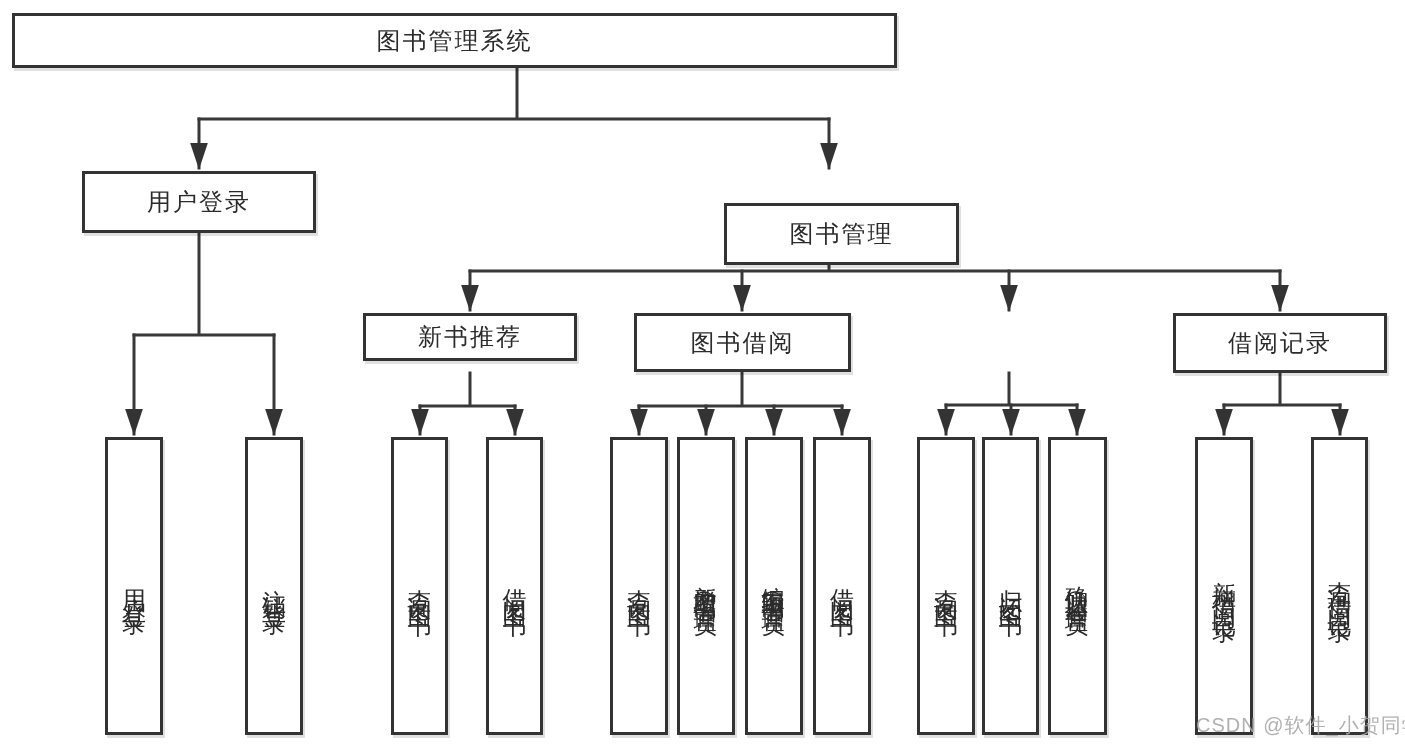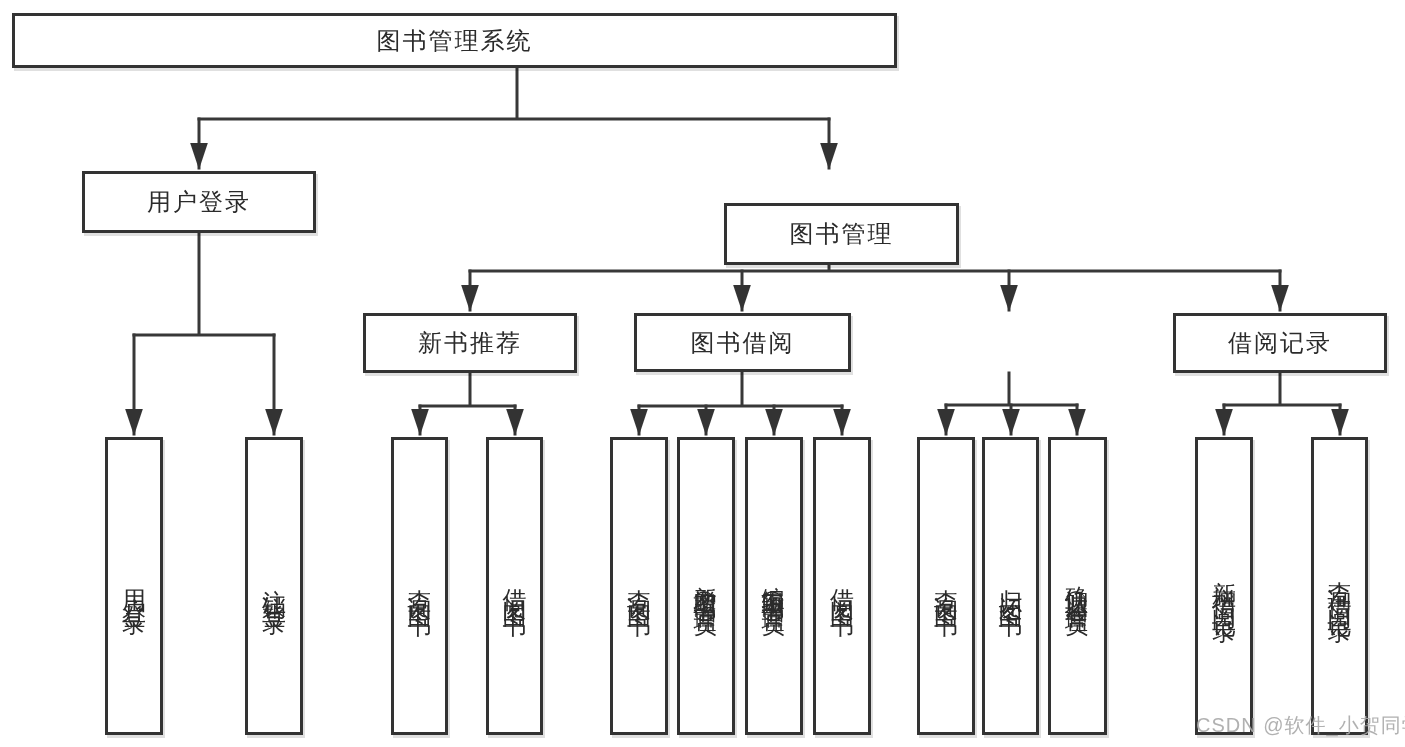--- a/index.html
+++ b/index.html
@@ -107,21 +107,21 @@
     <span class="hlabel">图书管理系统</span>
   </div>
 
   <div class="node" style="left:82px; top:171px; width:234px; height:62px;">
     <span class="hlabel">用户登录</span>
   </div>
   <div class="node" style="left:724px; top:171px; width:235px; height:62px;margin-top:32px;">
     <span class="hlabel">图书管理</span>
   </div>
 
-  <div class="node" style="left:363px; top:313px; width:214px; height:60px;">
+  <div class="node" style="left:363px; top:313px; width:214px; height:48px;">
     <span class="hlabel">新书推荐</span>
   </div>
   <div class="node" style="left:634px; top:313px; width:217px; height:59px;">
     <span class="hlabel">图书借阅</span>
   </div>
   <div class="node" style="left:1173px; top:313px; width:214px; height:60px;">
     <span class="hlabel">借阅记录</span>
   </div>
 
   <div class="node" style="left:105px; top:437px; width:58px; height:298px;">

